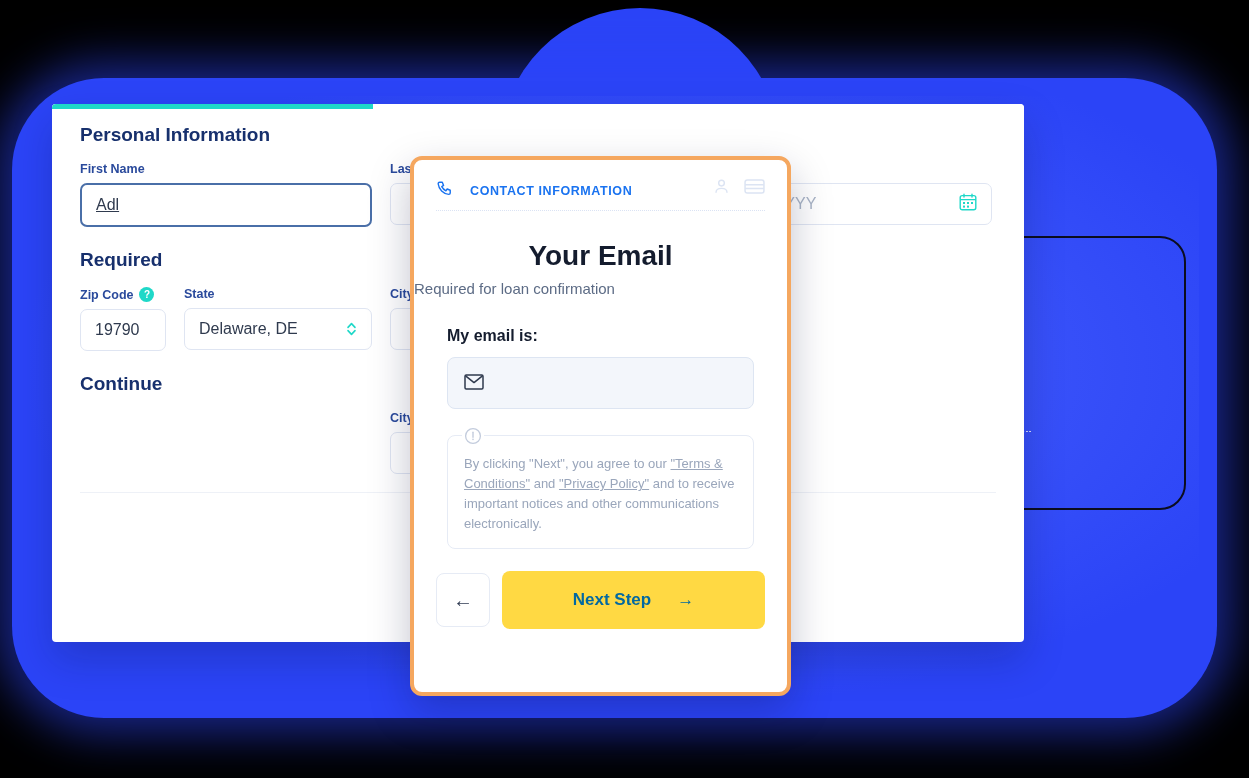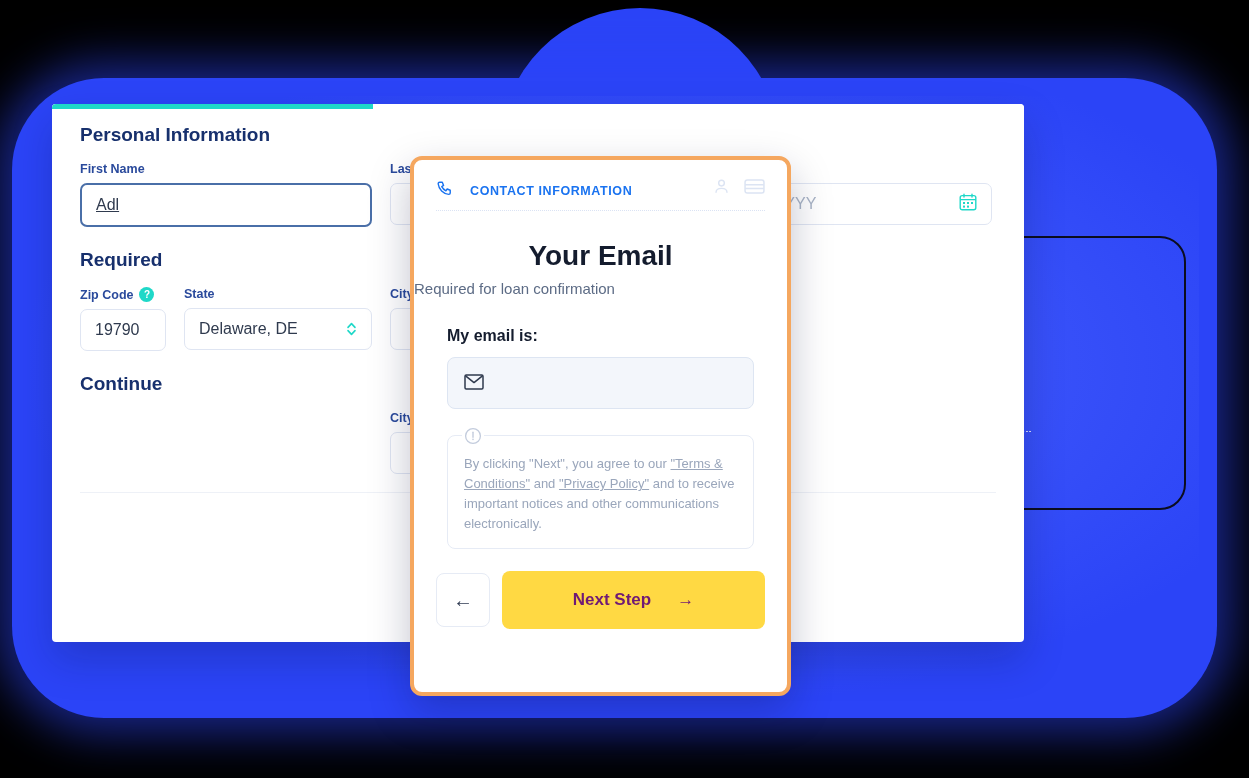--- a/index.html
+++ b/index.html
@@ -261,21 +261,21 @@
     display: flex; align-items: center; justify-content: center;
     color: #2f3a52; font-size: 20px;
     cursor: pointer;
   }
   .next-btn {
     flex: 1; height: 58px;
     background: #ffd943;
     border: none; border-radius: 8px;
     display: flex; align-items: center; justify-content: center;
     gap: 26px;
-    color: #701a75; font-size: 17px; font-weight: bold;
+    color: #0369a1; font-size: 17px; font-weight: bold;
     font-family: "Liberation Sans", sans-serif;
     cursor: pointer;
   }
 </style>
 </head>
 <body>
 
 <div id="stage">
 
   <div class="blue-dome"></div>

